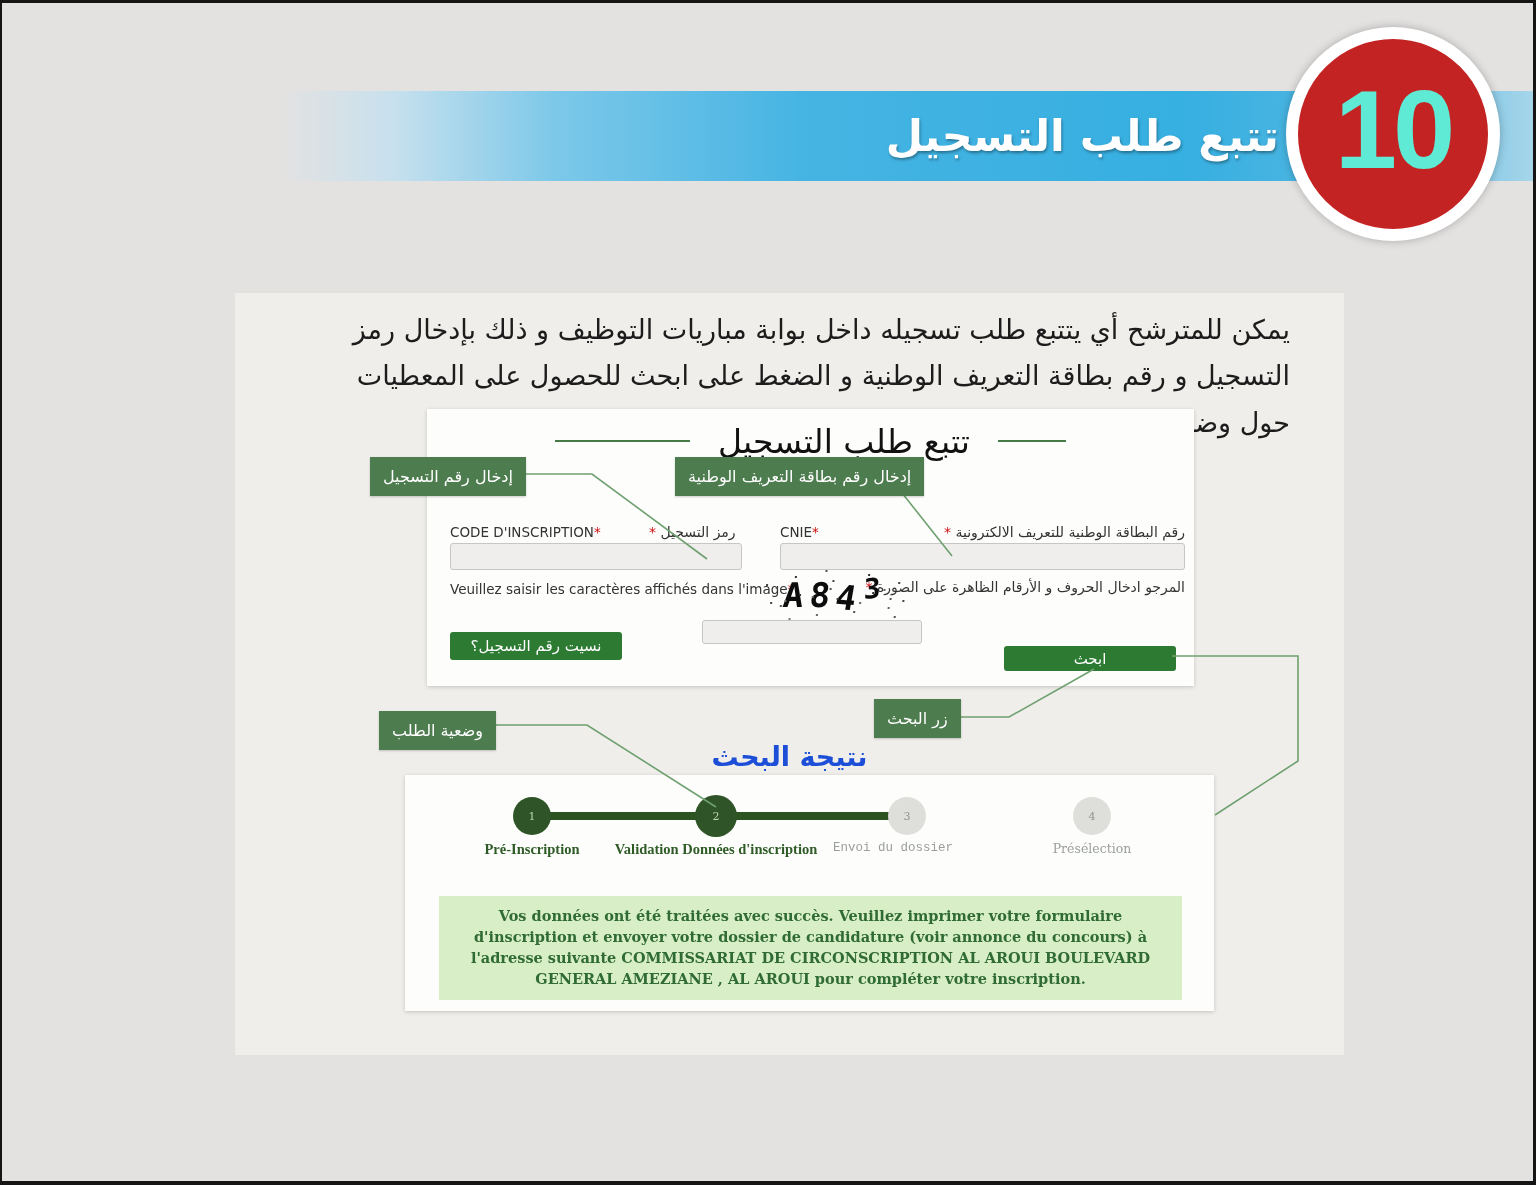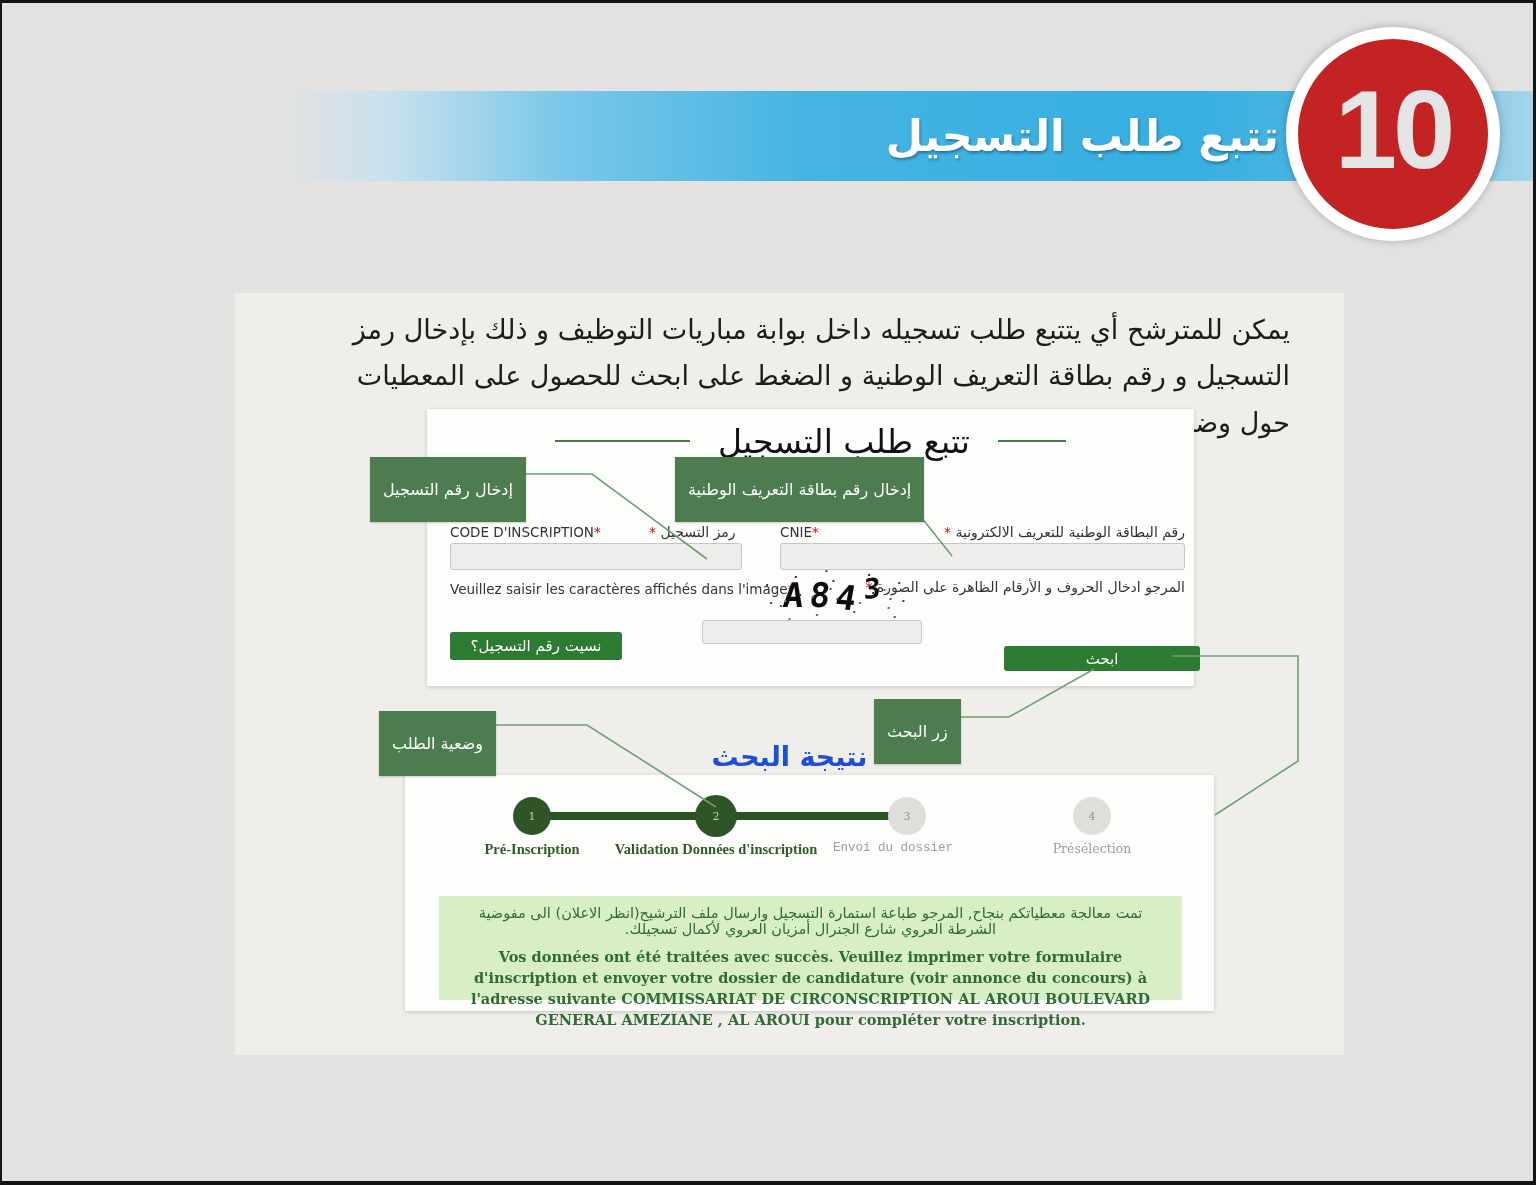--- a/index.html
+++ b/index.html
@@ -27,21 +27,21 @@
     text-shadow: 1px 2px 3px rgba(0,0,0,0.35);
     font-family: "DejaVu Sans", sans-serif;
   }
   .badge-circle {
     position: absolute; left: 1284px; top: 24px; width: 214px; height: 214px;
     background: #c32322; border: 12px solid #ffffff; border-radius: 50%;
     box-shadow: 0 0 8px rgba(0,0,0,0.25);
     display: flex; align-items: center; justify-content: center; z-index: 10;
   }
   .badge-num {
-    color: #e5e5e5; font-size: 112px; font-weight: bold; letter-spacing: -4px;
+    color: #5eead4; font-size: 112px; font-weight: bold; letter-spacing: -4px;
     font-family: "Liberation Sans", sans-serif; line-height: 1;
     transform: translateY(-4px);
   }
 
   
   .content-panel {
     position: absolute; left: 233px; top: 290px; width: 1109px; height: 762px;
     background: #efeeea;
   }
   .intro {
@@ -108,26 +108,26 @@
   .captcha-img::before { left: 8px; top: 12px; }
   .captcha-img::after  { left: 14px; top: 30px; }
 
   .btn-green {
     position: absolute; background: #2d7b33; color: #fff; border: none;
     border-radius: 3px; font-size: 15px; direction: rtl;
     display: flex; align-items: center; justify-content: center; cursor: pointer;
     font-family: "DejaVu Sans", sans-serif;
   }
   .btn-forgot { left: 23px;  top: 223px; width: 172px; height: 28px; }
-  .btn-search { left: 577px; top: 237px; width: 196px; height: 25px; }
+  .btn-search { left: 577px; top: 237px; width: 172px; height: 25px; }
 
   
   .callout {
     position: absolute; background: #4d7c4f; color: #fff; direction: rtl;
-    font-size: 16px; padding: 23px 13px; z-index: 6; white-space: nowrap;
+    font-size: 16px; padding: 10px 13px; z-index: 6; white-space: nowrap;
     box-shadow: 0 1px 2px rgba(0,0,0,0.2);
   }
   .callout-code   { left: 135px; top: 164px; }
   .callout-cnie   { left: 440px; top: 164px; }
   .callout-status { left: 144px; top: 418px; }
   .callout-search { left: 639px; top: 406px; }
 
   
   .result-heading {
     position: absolute; left: 0; width: 100%; top: 448px; text-align: center;
@@ -265,19 +265,18 @@
       <div class="step-circle step-4 inactive">
         <span>4</span>
       </div>
 
       <div class="step-label step-label-1 active">Pré-Inscription</div>
       <div class="step-label step-label-2 active">Validation Données d'inscription</div>
       <div class="step-label step-label-3 inactive">Envoi du dossier</div>
       <div class="step-label step-label-4 inactive">Présélection</div>
 
       <div class="message-box">
-        <div class="message-ar">تمت معالجة معطياتكم بنجاح, المرجو طباعة استمارة التسجيل وارسال ملف الترشيح(انظر الاعلان) الى مفوضية الشرطة العروي شارع الجنرال أمزيان العروي لأكمال تسجيلك.</div>
         <div class="message-fr">Vos données ont été traitées avec succès. Veuillez imprimer votre formulaire d'inscription et envoyer votre dossier de candidature (voir annonce du concours) à l'adresse suivante COMMISSARIAT DE CIRCONSCRIPTION AL AROUI BOULEVARD GENERAL AMEZIANE , AL AROUI pour compléter votre inscription.</div>
       </div>
     </div>
 
   </div>
 </div>
 
 </body></html>

